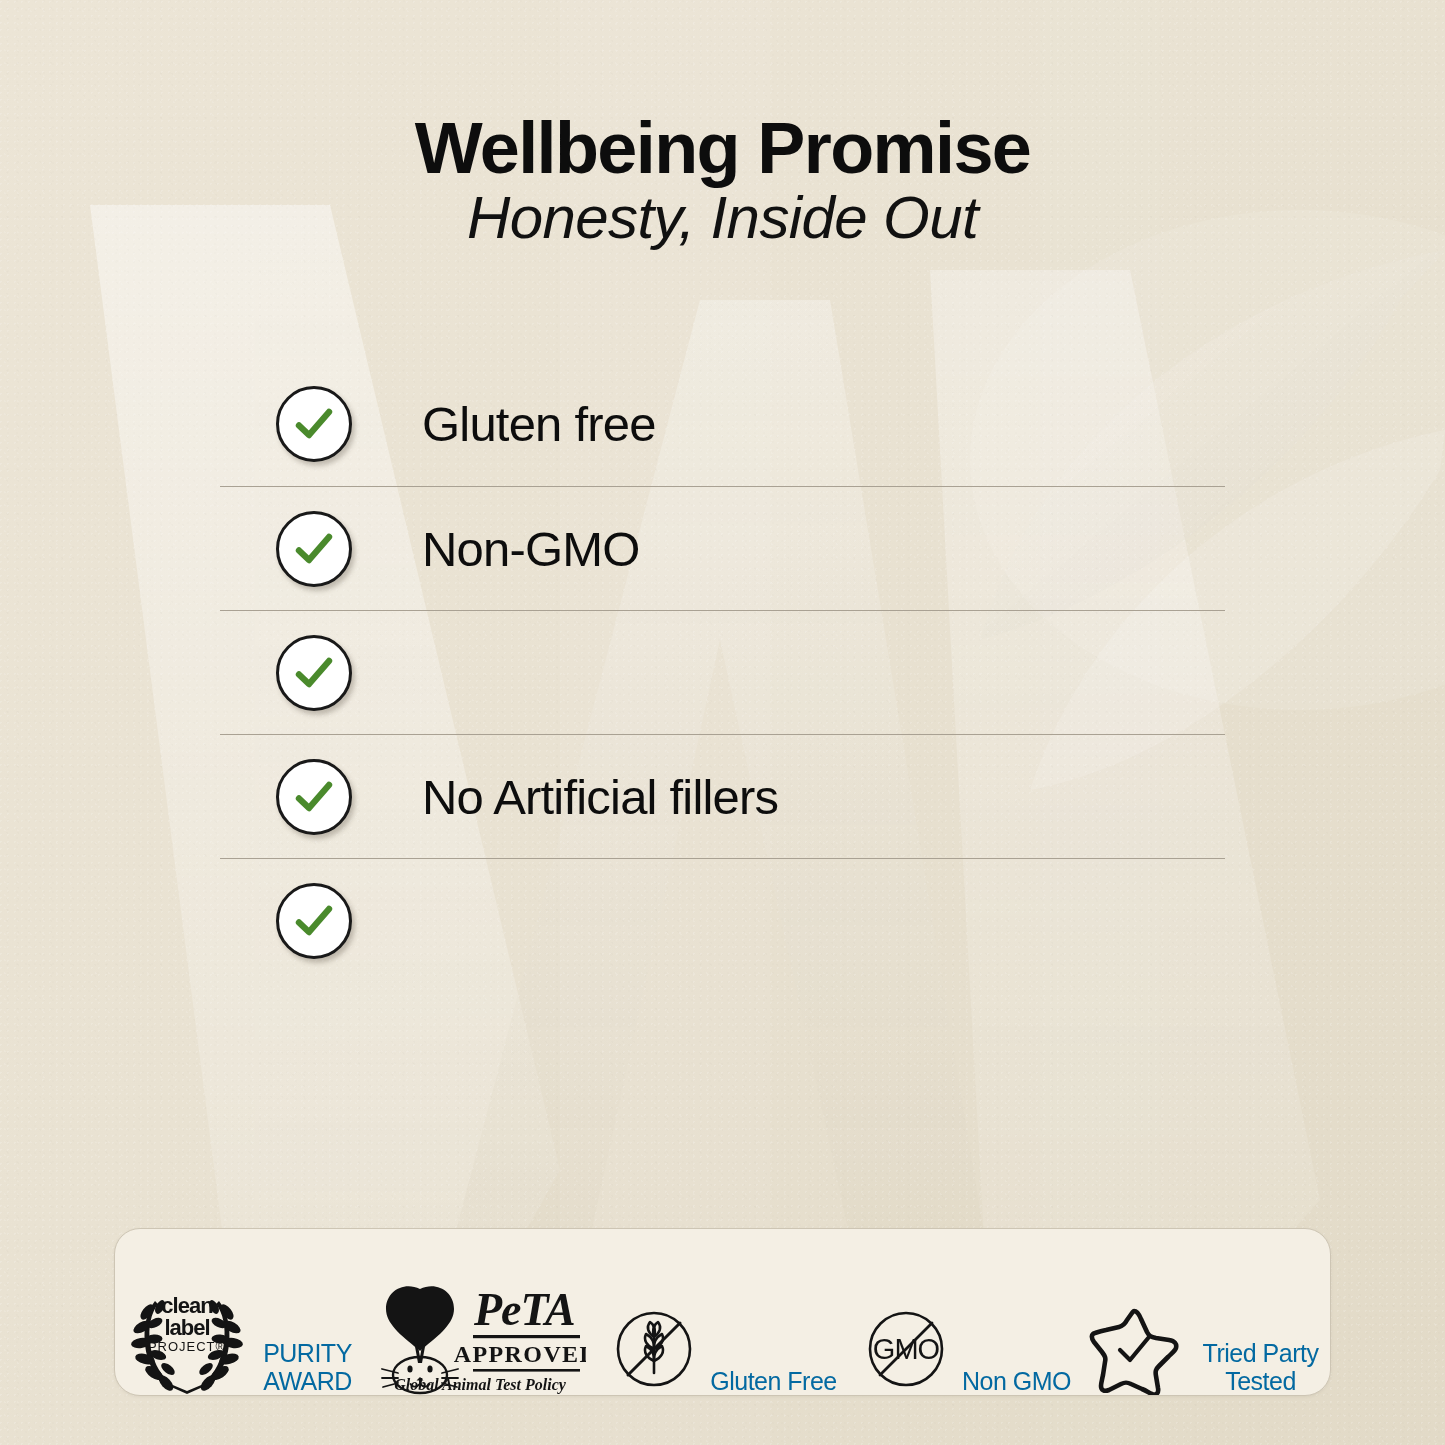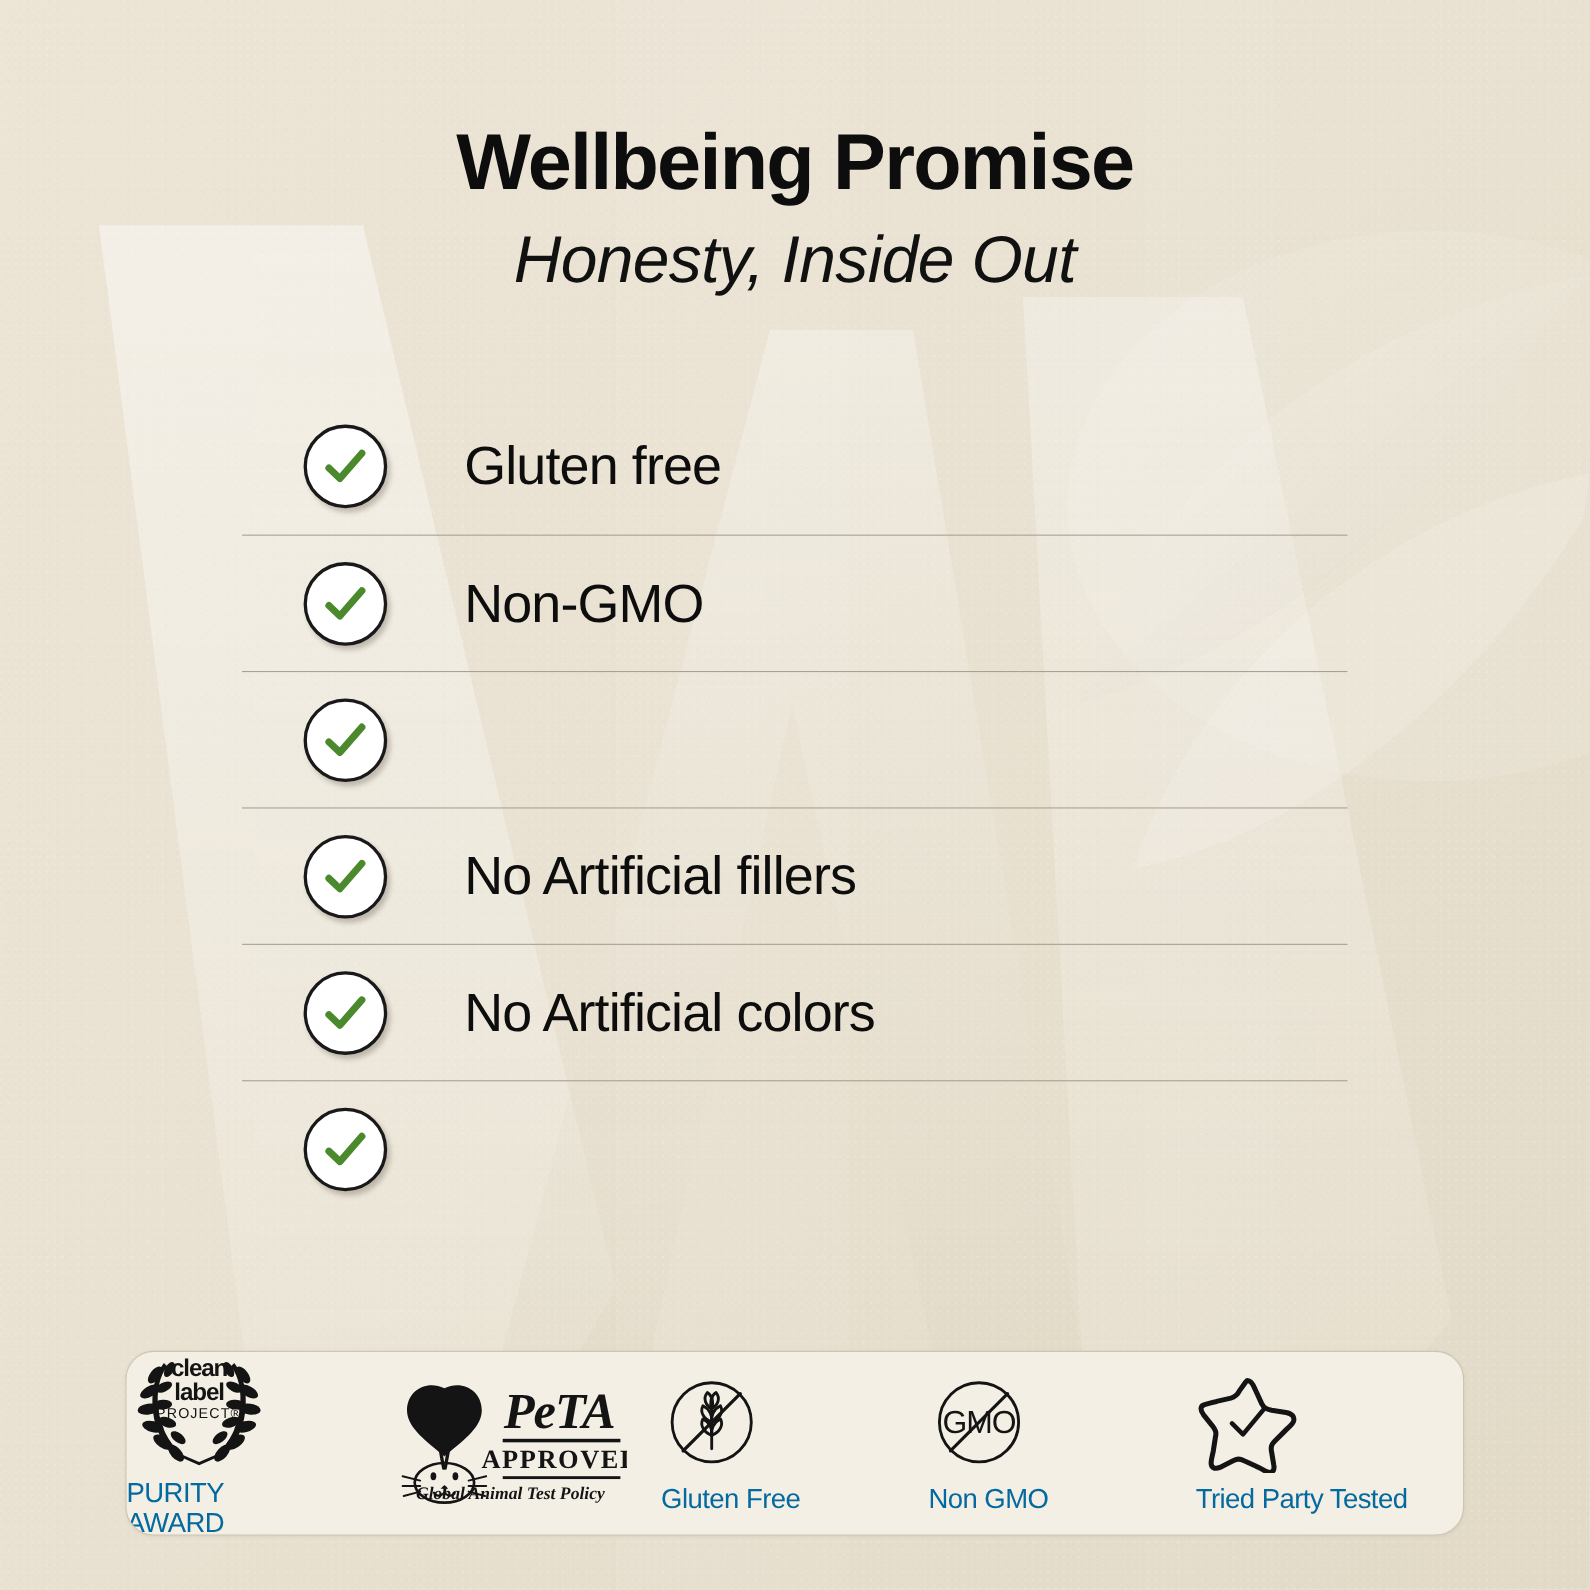--- a/index.html
+++ b/index.html
@@ -51,21 +51,21 @@
 
   .main-title {
     font-size: 72px;
     font-weight: 700;
     letter-spacing: -1.6px;
     color: #0d0d0d;
     line-height: 1;
   }
 
   .sub-title {
-    margin-top: 22px;
+    margin-top: 4px;
     font-size: 60px;
     font-style: italic;
     font-weight: 400;
     letter-spacing: -0.6px;
     color: #111;
     line-height: 1;
   }
 
   
   .promise-list {
@@ -123,22 +123,22 @@
     display: flex;
     align-items: center;
     box-shadow: 0 1px 3px rgba(120,110,90,.10);
     overflow: hidden;
   }
 
   .cert-item {
     flex: 1 1 0;
     height: 100%;
     display: flex;
-    flex-direction: column;
-    align-items: flex-start;
+    flex-direction: row;
+    align-items: flex-end;
     justify-content: center;
     gap: 10px;
   }
 
   .cert-glyph { display: flex; align-items: center; justify-content: center; }
   .cert-glyph svg { display: block; }
 
   .cert-label {
     font-size: 25px;
     font-weight: 400;
@@ -230,28 +230,20 @@
 
   <div class="promise-row">
     <span class="check-badge">
       <svg viewBox="0 0 48 48" aria-hidden="true">
         <path d="M 9 25.5 L 19 35 L 39 12" fill="none" stroke="#4a8a2c" stroke-width="6.4" stroke-linecap="round" stroke-linejoin="round"></path>
       </svg>
     </span>
     <span class="promise-label">No Artificial fillers</span>
   </div>
 
-  <div class="promise-row">
-    <span class="check-badge">
-      <svg viewBox="0 0 48 48" aria-hidden="true">
-        <path d="M 9 25.5 L 19 35 L 39 12" fill="none" stroke="#4a8a2c" stroke-width="6.4" stroke-linecap="round" stroke-linejoin="round"></path>
-      </svg>
-    </span>
-    <span class="promise-label">No Artificial colors</span>
-  </div>
 
 
   <div class="promise-row">
     <span class="check-badge">
       <svg viewBox="0 0 48 48" aria-hidden="true">
         <path d="M 9 25.5 L 19 35 L 39 12" fill="none" stroke="#4a8a2c" stroke-width="6.4" stroke-linecap="round" stroke-linejoin="round"></path>
       </svg>
     </span>
   </div>
 </div>

